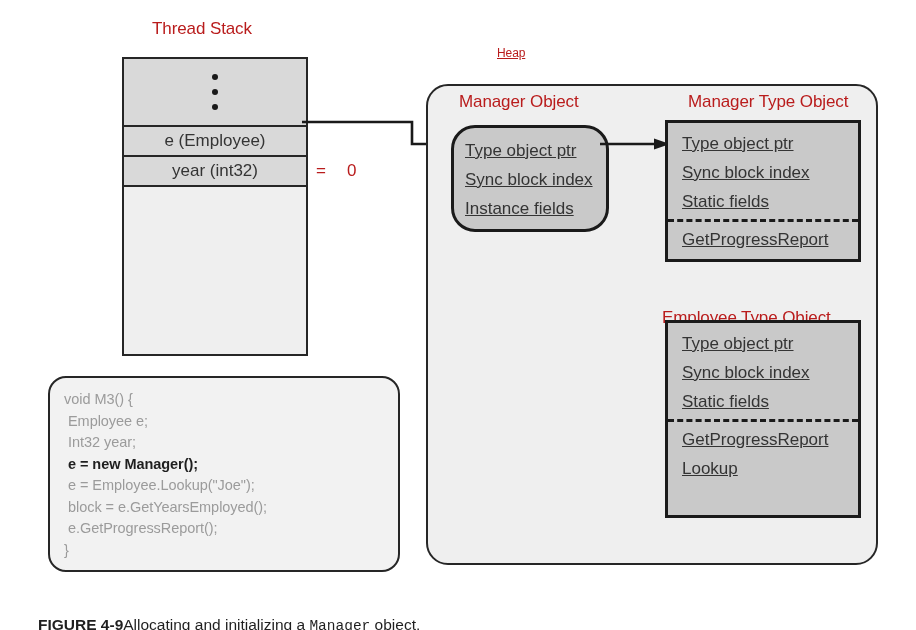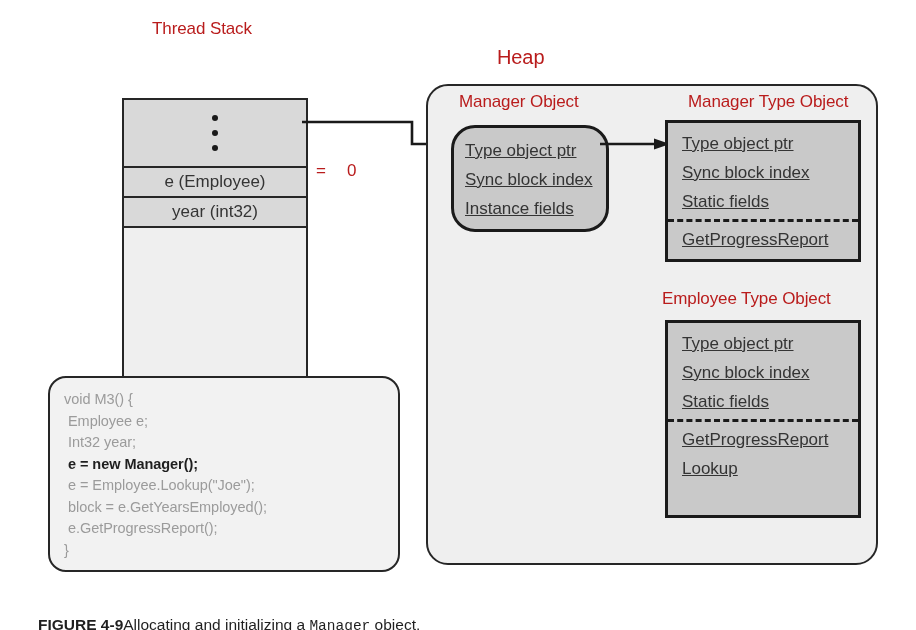--- a/index.html
+++ b/index.html
@@ -42,21 +42,20 @@
 
   #thread-stack-box {
     position: absolute;
     left: 122px;
     top: 57px;
     width: 186px;
     height: 299px;
     border: 2px solid #262626;
     box-sizing: border-box;
     background: #efefef;
-    margin-top: 41px;
   }
 
   .stack-slot {
     position: absolute;
     left: 0;
     width: 100%;
     box-sizing: border-box;
     background: #d9d9d9;
     border-bottom: 2px solid #262626;
     display: flex;
@@ -120,21 +119,22 @@
     top: 118px;
     width: 160px;
     height: 40px;
     overflow: visible;
   }
 
   
   #heap-title {
     left: 497px;
     top: 46px;
-    font-size: 20px;
+    font-size: 12px;
+    text-decoration: underline;
   }
   #heap-box {
     position: absolute;
     left: 426px;
     top: 84px;
     width: 452px;
     height: 481px;
     border: 2px solid #262626;
     border-radius: 22px;
     box-sizing: border-box;
@@ -145,21 +145,21 @@
     left: 459px;
     top: 92px;
   }
   #manager-type-object-title {
     left: 672px;
     top: 92px;
     margin-left: 16px;
   }
   #employee-type-object-title {
     left: 662px;
-    top: 289px;
+    top: 308px;
   }
 
   
   #manager-object-box {
     position: absolute;
     left: 451px;
     top: 125px;
     width: 158px;
     height: 107px;
     border: 3px solid #1a1a1a;

